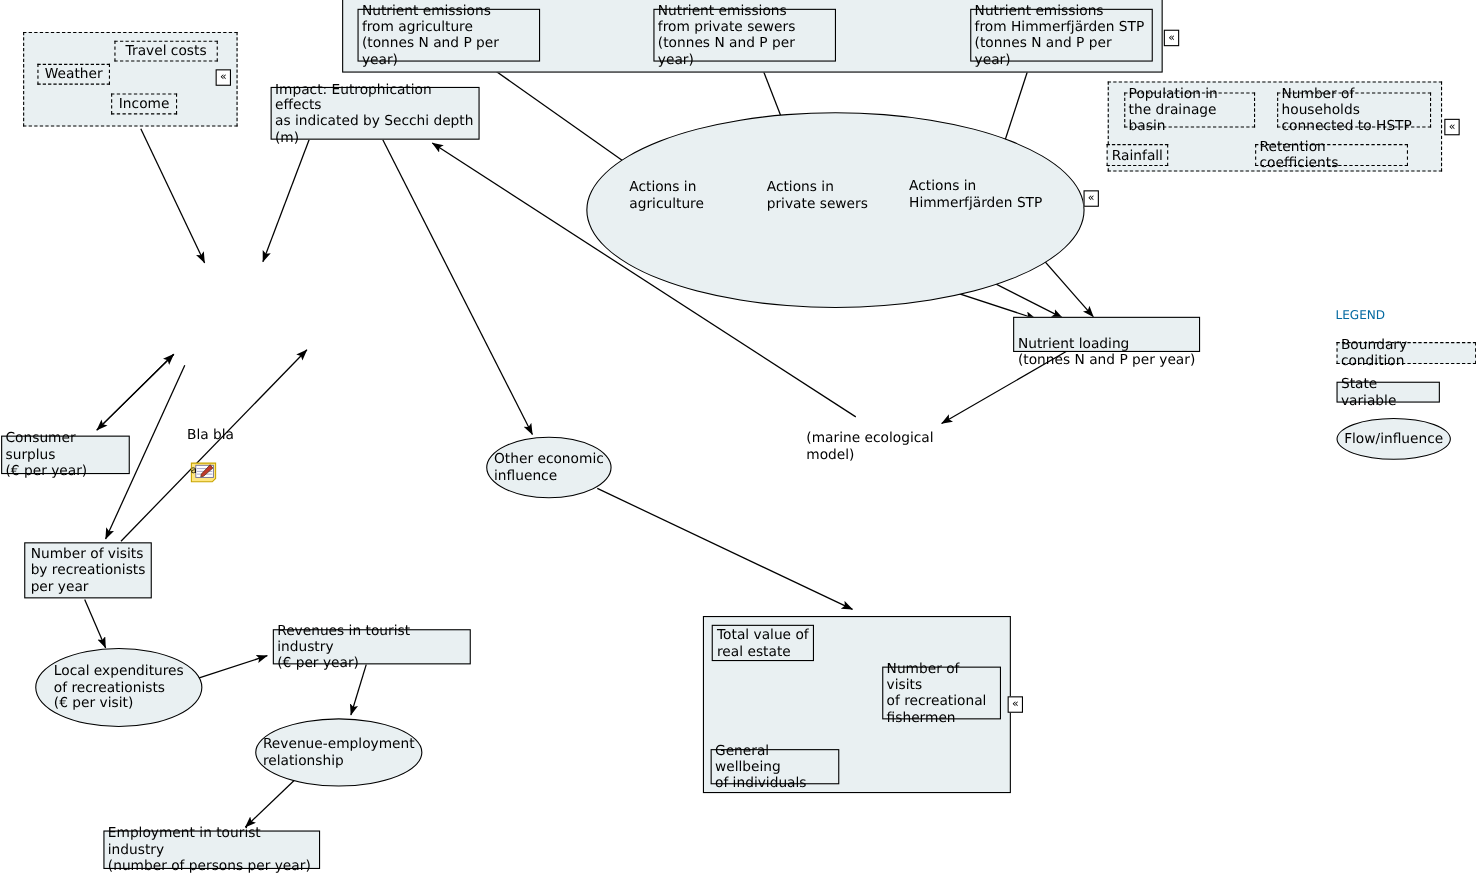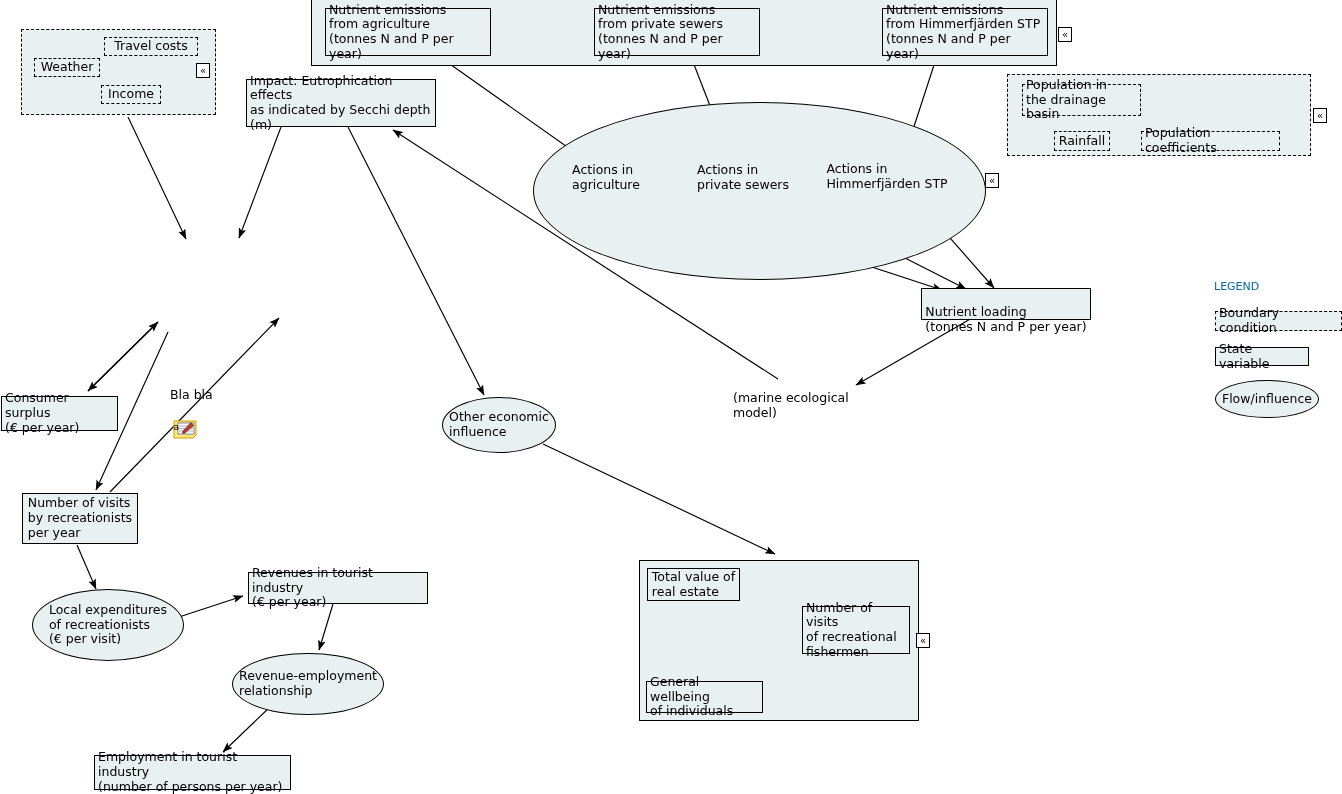--- a/index.html
+++ b/index.html
@@ -202,27 +202,31 @@
 
   <div class="marker" style="left:1058px;top:27px;">«</div>
 
   <div class="node group-boundary" style="left:1007px;top:74px;width:304px;height:82px;"></div>
 
   <div class="node boundary" style="left:1022px;top:84px;width:119px;height:32px;">
     <span class="cell" style="white-space:pre-line;">Population in
 the drainage basin</span>
   </div>
 
-
-  <div class="node boundary" style="left:1054px;top:131px;width:56px;height:20px;">
+  <div class="node boundary" style="left:1161px;top:84px;width:140px;height:32px;">
+    <span class="cell" style="white-space:pre-line;">Number of households
+connected to HSTP</span>
+  </div>
+
+  <div class="node boundary" style="left:1006px;top:131px;width:56px;height:20px;">
     <span class="cell">Rainfall</span>
   </div>
 
   <div class="node boundary" style="left:1141px;top:131px;width:139px;height:20px;">
-    <span class="cell">Population coefficients</span>
+    <span class="cell">Retention coefficients</span>
   </div>
 
   <div class="marker" style="left:1313px;top:108px;">«</div>
 
   <div class="node" style="left:533px;top:102px;width:453px;height:178px;background:#e9f0f2;border:1px solid #000;border-radius:50%;z-index:8;"></div>
 
   <div class="node plain" style="left:555px;top:162px;width:102px;height:32px;">
     <span class="cell" style="white-space:pre-line;">Actions in
 agriculture</span>
   </div>

